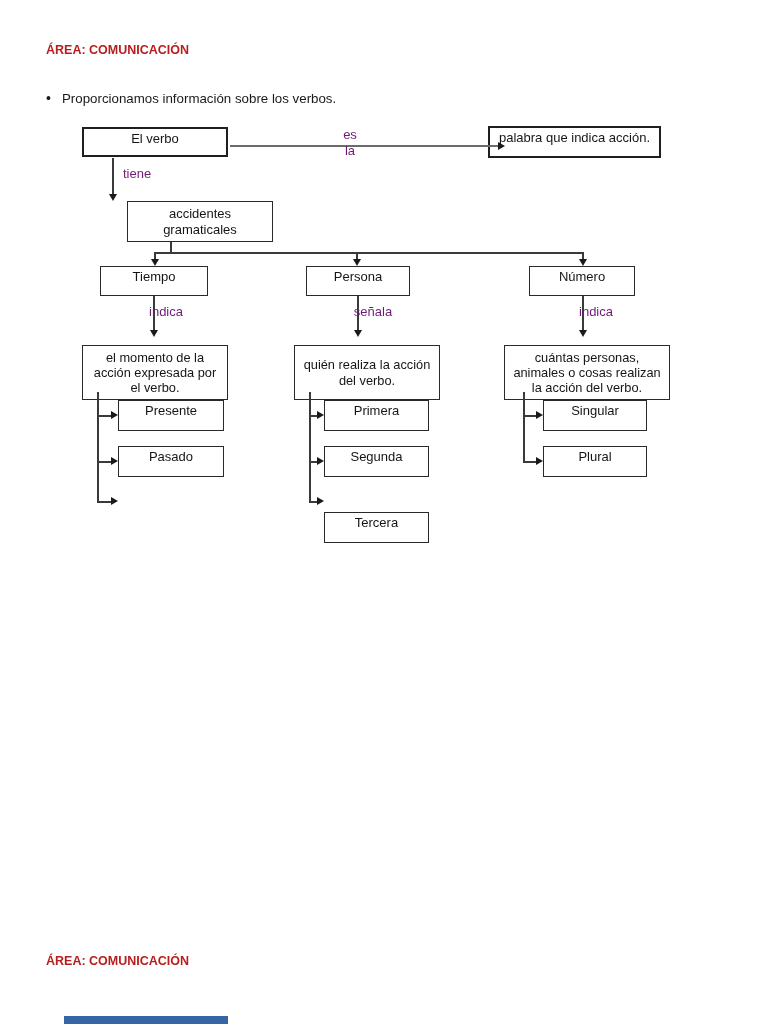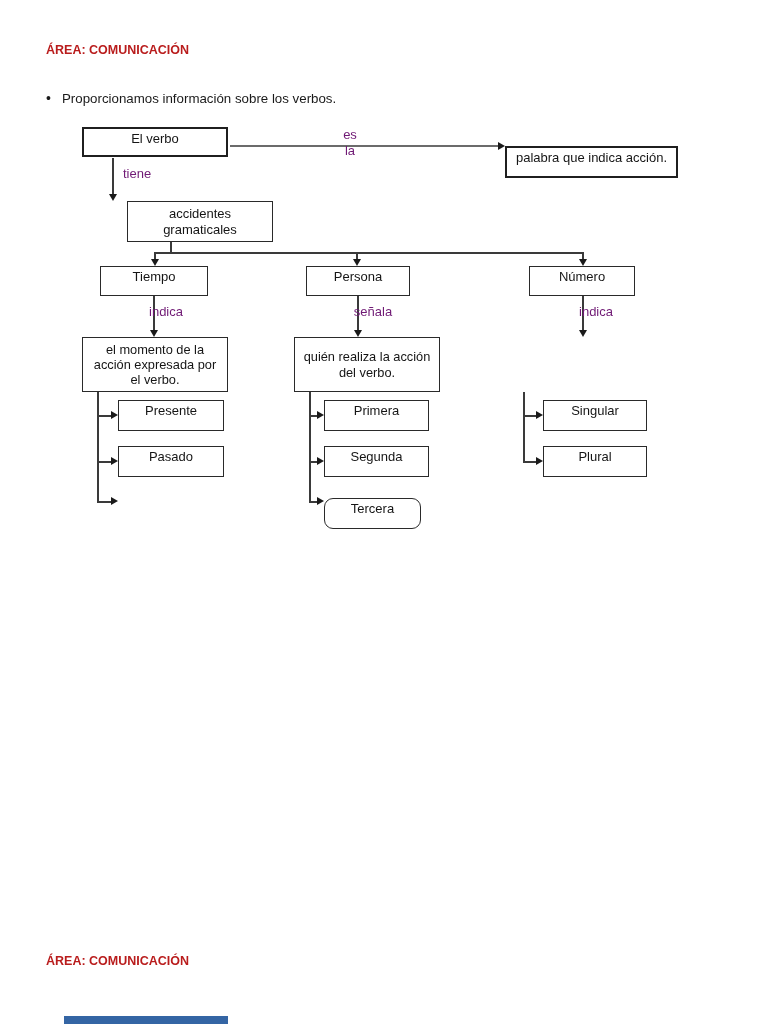--- a/index.html
+++ b/index.html
@@ -38,21 +38,21 @@
     border:1.5px solid #2a2a2a;
     font-size:13px;
     line-height:1.16;
     text-align:center;
     color:#151515;
     white-space:pre-line;
   }
   .box.bold-border{border-width:2px;border-color:#1f1f1f;}
   .box.top-al{padding-top:2px;}
   .box.mid-al{display:flex;align-items:center;justify-content:center;}
-  .box.desc{font-size:12.8px;line-height:1.18;}
+  .box.desc{font-size:12.8px;line-height:1.18;margin-top:8px;}
   .lbl{
     position:absolute;
     font-size:13px;
     color:#701a75;
     text-align:center;
     white-space:nowrap;
   }
   .hline{position:absolute;height:1.5px;background:#3a3a3a;}
   .vline{position:absolute;width:1.5px;background:#3a3a3a;}
   .hline.gray{background:#6b6b6b;}
@@ -76,21 +76,21 @@
 </head>
 <body>
 
 <div class="page">
 
   <div class="hdr" style="left:46px;top:43px;">ÁREA: COMUNICACIÓN</div>
   <div class="bullet-dot" style="left:46px;top:90px;">•</div>
   <div class="bullet-row" style="left:62px;top:91px;">Proporcionamos información sobre los verbos.</div>
 
   <div class="box bold-border top-al" style="left:82px;top:127px;width:146px;height:30px;">El verbo</div>
-  <div class="box bold-border top-al" style="left:505px;top:126px;width:173px;height:32px;margin-top:20px;">palabra que indica acción.</div>
+  <div class="box bold-border top-al" style="left:488px;top:126px;width:173px;height:32px;">palabra que indica acción.</div>
 
   <div class="hline gray" style="left:230px;top:145px;width:268px;"></div>
   <div class="ar" style="left:498px;top:142px;"></div>
   <div class="lbl" style="left:330px;top:127px;width:40px;">es</div>
   <div class="lbl" style="left:330px;top:143px;width:40px;">la</div>
 
   <div class="vline" style="left: 112px; top: 158px; height: 36px; background: rgb(58, 58, 58);"></div>
   <div class="ad" style="left:109px;top:194px;"></div>
   <div class="lbl" style="left:123px;top:166px;">tiene</div>
 
@@ -120,41 +120,44 @@
 
   <div class="vline" style="left: 582px; top: 296px; height: 34px; background: rgb(58, 58, 58);"></div>
   <div class="ad" style="left:579px;top:330px;"></div>
   <div class="lbl" style="left:576px;top:304px;width:40px;">indica</div>
 
   <div class="box desc mid-al" style="left:82px;top:337px;width:146px;height:55px;">el momento de la
 acción expresada por
 el verbo.</div>
   <div class="box desc mid-al" style="left:294px;top:337px;width:146px;height:55px;">quién realiza la acción
 del verbo.</div>
+  <div class="box desc mid-al" style="left:504px;top:337px;width:166px;height:55px;">cuántas personas,
+animales o cosas realizan
+la acción del verbo.</div>
 
   <div class="vline" style="left: 97px; top: 392px; height: 110px; background: rgb(58, 58, 58);"></div>
   <div class="hline" style="left: 97px; top: 415px; width: 14px; background: rgb(58, 58, 58);"></div>
   <div class="ar" style="left:111px;top:411px;"></div>
   <div class="hline" style="left: 97px; top: 461px; width: 14px; background: rgb(58, 58, 58);"></div>
   <div class="ar" style="left:111px;top:457px;"></div>
   <div class="hline" style="left: 97px; top: 501px; width: 14px; background: rgb(58, 58, 58);"></div>
   <div class="ar" style="left:111px;top:497px;"></div>
   <div class="box top-al" style="left:118px;top:400px;width:106px;height:31px;">Presente</div>
   <div class="box top-al" style="left:118px;top:446px;width:106px;height:31px;">Pasado</div>
 
   <div class="vline" style="left: 309px; top: 392px; height: 110px; background: rgb(58, 58, 58);"></div>
   <div class="hline" style="left: 309px; top: 415px; width: 8px; background: rgb(58, 58, 58);"></div>
   <div class="ar" style="left:317px;top:411px;"></div>
   <div class="hline" style="left: 309px; top: 461px; width: 8px; background: rgb(58, 58, 58);"></div>
   <div class="ar" style="left:317px;top:457px;"></div>
   <div class="hline" style="left: 309px; top: 501px; width: 8px; background: rgb(58, 58, 58);"></div>
   <div class="ar" style="left:317px;top:497px;"></div>
   <div class="box top-al" style="left:324px;top:400px;width:105px;height:31px;">Primera</div>
   <div class="box top-al" style="left:324px;top:446px;width:105px;height:31px;">Segunda</div>
-  <div class="box top-al" style="left:324px;top:498px;width:97px;height:31px;border-radius:9px;">Tercera</div>
+  <div class="box top-al" style="left:324px;top:512px;width:105px;height:31px;">Tercera</div>
 
   <div class="vline" style="left: 523px; top: 392px; height: 70px; background: rgb(58, 58, 58);"></div>
   <div class="hline" style="left: 523px; top: 415px; width: 13px; background: rgb(58, 58, 58);"></div>
   <div class="ar" style="left:536px;top:411px;"></div>
   <div class="hline" style="left: 523px; top: 461px; width: 13px; background: rgb(58, 58, 58);"></div>
   <div class="ar" style="left:536px;top:457px;"></div>
   <div class="box top-al" style="left:543px;top:446px;width:104px;height:31px;">Plural</div>
   <div class="box top-al" style="left:543px;top:400px;width:104px;height:31px;">Singular</div>
 
   <div class="hdr" style="left:46px;top:954px;">ÁREA: COMUNICACIÓN</div>

